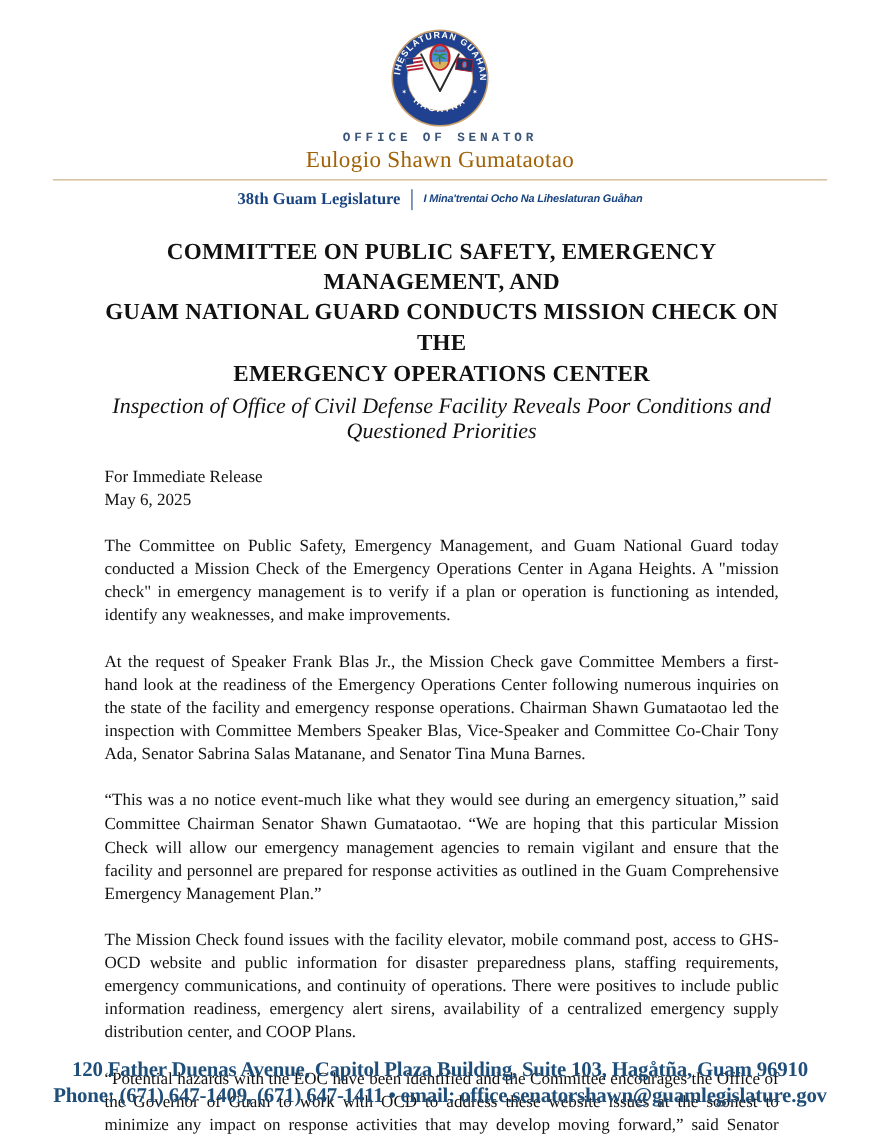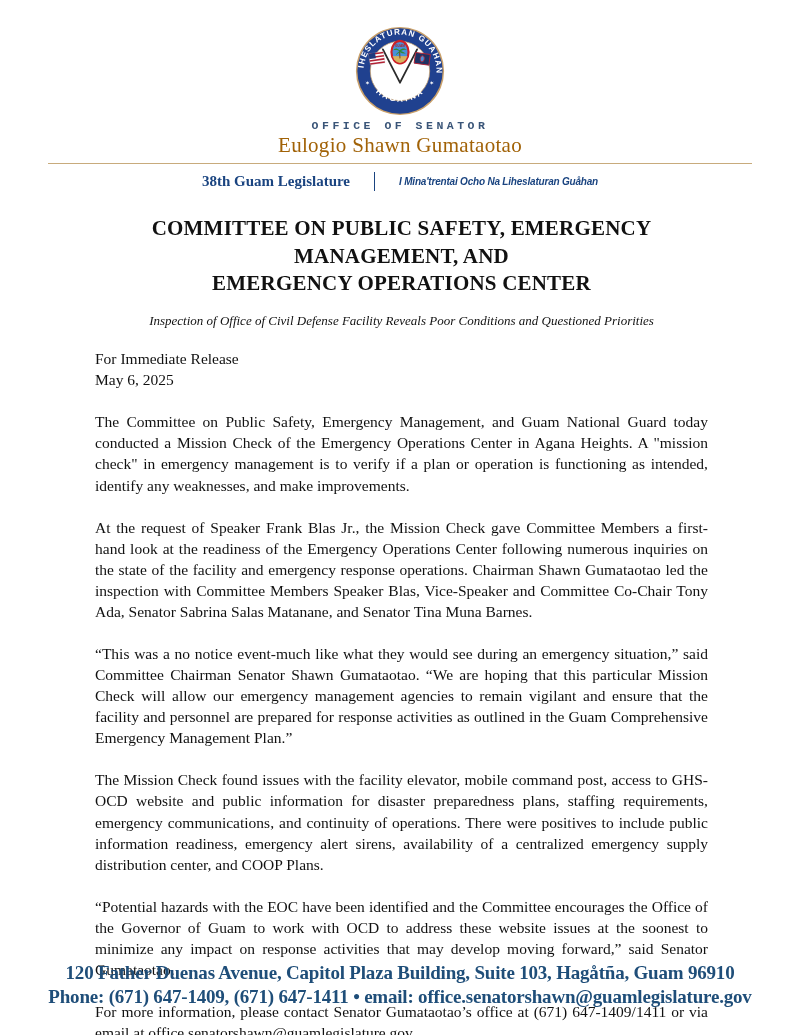--- a/index.html
+++ b/index.html
@@ -34,21 +34,21 @@
     margin: 5px 48px 0 48px;
     border: none;
     border-top: 1.5px solid #c8ab7c;
     height: 0;
   }
   .legislature-line {
     margin-top: 8px;
     display: flex;
     justify-content: center;
     align-items: center;
-    gap: 24px;
+    gap: 10px;
     color: #1a4480;
   }
   .legislature-en {
     font-family: "Liberation Serif", serif;
     font-weight: 700;
     font-size: 15px;
   }
   .legislature-sep {
     width: 0;
     height: 19px;
@@ -60,22 +60,22 @@
     font-style: italic;
     font-size: 10px;
     letter-spacing: -0.2px;
   }
   
   .content { padding: 24px 92px 0 95px; }
   .title { text-align: center; font-weight: 700; font-size: 21px; line-height: 1.32; letter-spacing: 0.2px; }
   .subtitle {
     text-align: center;
     font-style: italic;
-    font-size: 13px;
-    margin-top: 15px;
+    font-size: 20px;
+    margin-top: 4px;
     margin-bottom: 19px;
   }
   .release-block { font-size: 15.5px; line-height: 1.36; margin-bottom: 21px; }
   .body-par {
     font-size: 15.5px;
     line-height: 1.36;
     text-align: justify;
     margin: 0 0 21px 0;
   }
   .end-mark { text-align: center; font-size: 15px; margin-top: -6px; }
@@ -153,20 +153,21 @@
     <div class="legislature-line">
       <span class="legislature-en">38th Guam Legislature</span>
       <span class="legislature-sep"></span>
       <span class="legislature-ch">I Mina'trentai Ocho Na Liheslaturan Guåhan</span>
     </div>
   </header>
 
   <main class="content">
     <h1 class="title" style="margin:0;">
       <div>COMMITTEE ON PUBLIC SAFETY, EMERGENCY MANAGEMENT, AND</div>
+      <div>GUAM NATIONAL GUARD CONDUCTS MISSION CHECK ON THE</div>
       <div>EMERGENCY OPERATIONS CENTER</div>
     </h1>
     <div class="subtitle">Inspection of Office of Civil Defense Facility Reveals Poor Conditions and Questioned Priorities</div>
 
     <div class="release-block">
       <div>For Immediate Release</div>
       <div>May 6, 2025</div>
     </div>
 
     <p class="body-par">The Committee on Public Safety, Emergency Management, and Guam National Guard today conducted a Mission Check of the Emergency Operations Center in Agana Heights.  A "mission check" in emergency management is to verify if a plan or operation is functioning as intended, identify any weaknesses, and make improvements.</p>

